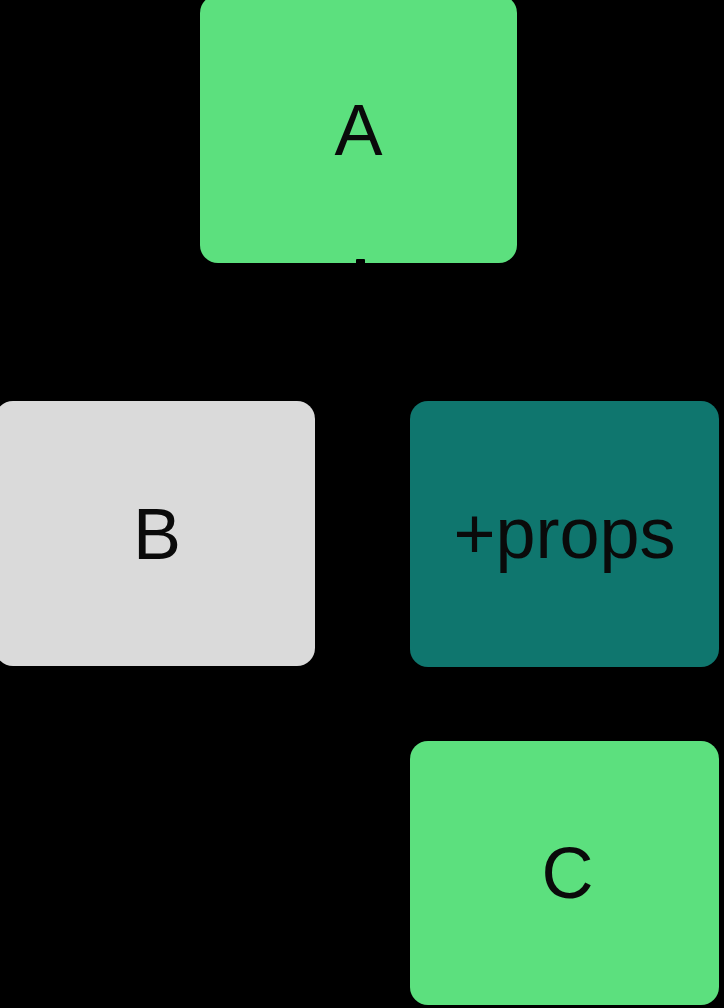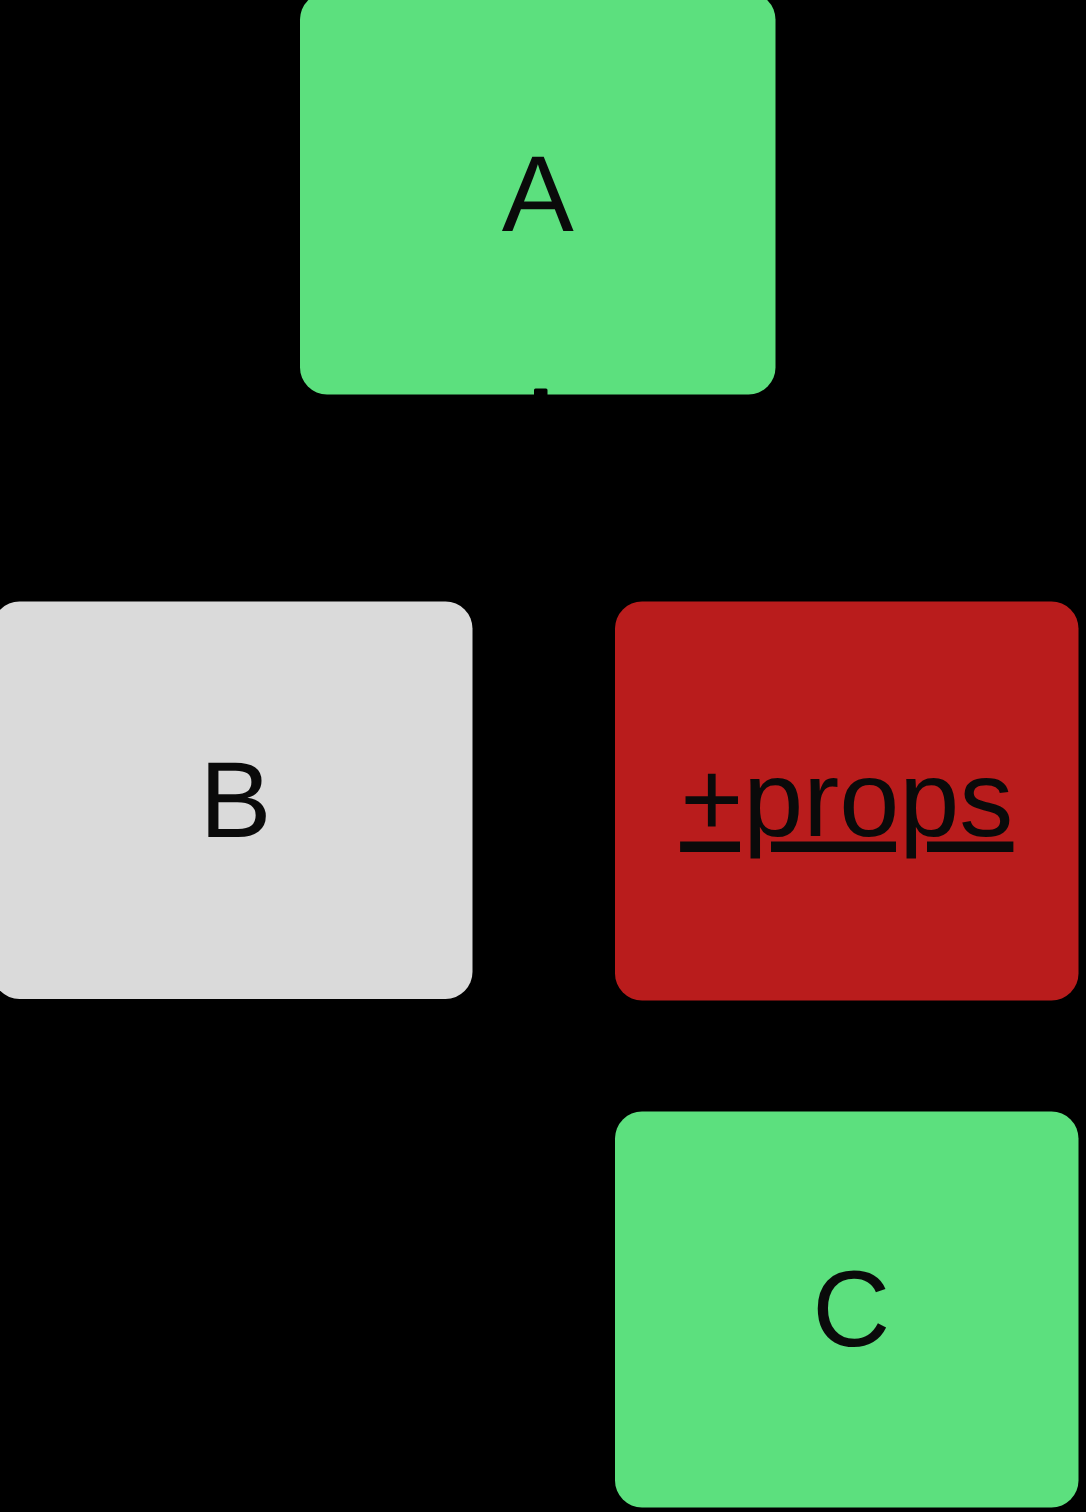--- a/index.html
+++ b/index.html
@@ -86,21 +86,21 @@
 
   <div class="node" id="node-a" style="background:#5CE07E;">
     <span class="node-label">A</span>
   </div>
   <div class="port-nub"></div>
 
   <div class="node" id="node-b" style="background:#DADADA;">
     <span class="node-label">B</span>
   </div>
 
-  <div class="node" id="node-props" style="background:#b91c1c;text-decoration:underline;">
+  <div class="node" id="node-props" style="background:#0f766e;">
     <span class="node-label">+props</span>
   </div>
 
   <div class="node" id="node-c" style="background:#5CE07E;">
     <span class="node-label">C</span>
   </div>
 
 </div>
 
 </body></html>

